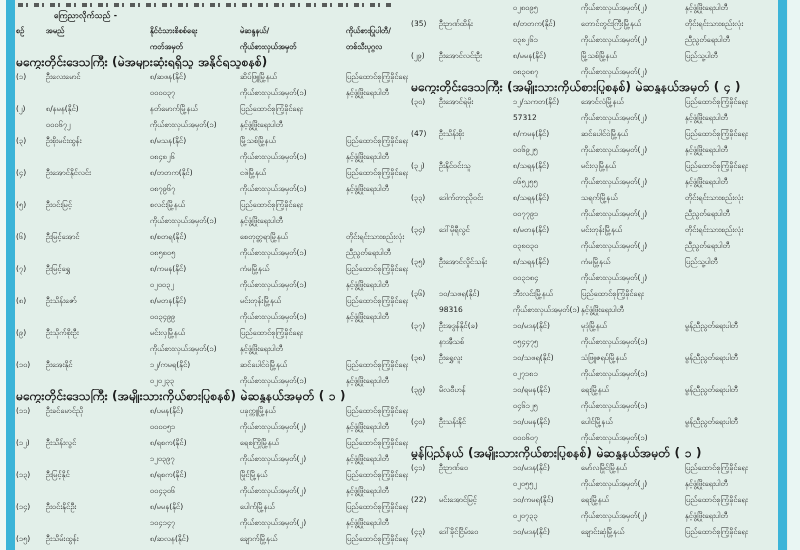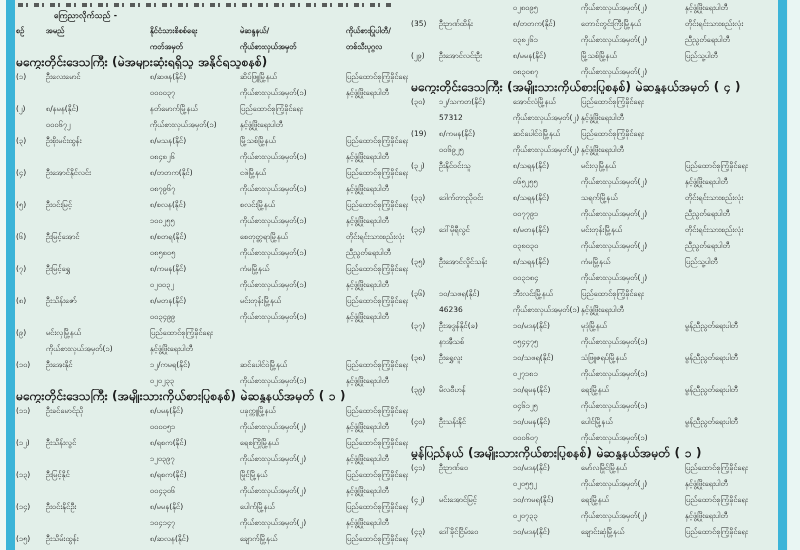--- a/index.html
+++ b/index.html
@@ -158,24 +158,20 @@
         <div class="entry">
           <div class="cell">
             <div>(၅)</div>
             <div></div>
           </div>
           <div class="cell">
             <div>ဦးဝင်းမြင့်</div>
             <div></div>
           </div>
           <div class="cell">
-            <div>၈/စလန(နိုင်)</div>
-            <div>၁၀၀၂၅၅</div>
-          </div>
-          <div class="cell">
             <div>စလင်းမြို့နယ်</div>
             <div>ကိုယ်စားလှယ်အမှတ်(၁)</div>
           </div>
           <div class="cell">
             <div>ပြည်ထောင်စုကြံ့ခိုင်ရေး</div>
             <div>နှင့်ဖွံ့ဖြိုးရေးပါတီ</div>
           </div>
         </div>
         <div class="entry">
           <div class="cell">
@@ -239,20 +235,24 @@
             <div>ကိုယ်စားလှယ်အမှတ်(၁)</div>
           </div>
           <div class="cell">
             <div>ပြည်ထောင်စုကြံ့ခိုင်ရေး</div>
             <div>နှင့်ဖွံ့ဖြိုးရေးပါတီ</div>
           </div>
         </div>
         <div class="entry">
           <div class="cell">
             <div>(၉)</div>
+            <div></div>
+          </div>
+          <div class="cell">
+            <div>ဦးသိုက်စိုးဦး</div>
             <div></div>
           </div>
           <div class="cell">
             <div>မင်းလှမြို့နယ်</div>
             <div>ကိုယ်စားလှယ်အမှတ်(၁)</div>
           </div>
           <div class="cell">
             <div>ပြည်ထောင်စုကြံ့ခိုင်ရေး</div>
             <div>နှင့်ဖွံ့ဖြိုးရေးပါတီ</div>
           </div>
@@ -456,35 +456,43 @@
             <div></div>
           </div>
         </div>
         <div class="section">မကွေးတိုင်းဒေသကြီး (အမျိုးသားကိုယ်စားပြုစနစ်) မဲဆန္ဒနယ်အမှတ် ( ၄ )</div>
         <div class="entry">
           <div class="cell">
             <div>(၃၀)</div>
             <div></div>
           </div>
           <div class="cell">
+            <div>ဦးအောင်ရဲမိုး</div>
+            <div></div>
+          </div>
+          <div class="cell">
             <div>၁၂/သကတ(နိုင်)</div>
             <div>57312</div>
           </div>
           <div class="cell">
             <div>အောင်လံမြို့နယ်</div>
             <div>ကိုယ်စားလှယ်အမှတ်(၂)</div>
           </div>
           <div class="cell">
             <div>ပြည်ထောင်စုကြံ့ခိုင်ရေး</div>
             <div>နှင့်ဖွံ့ဖြိုးရေးပါတီ</div>
           </div>
         </div>
         <div class="entry">
           <div class="cell">
-            <div>(19)</div>
+            <div>(47)</div>
+            <div></div>
+          </div>
+          <div class="cell">
+            <div>ဦးသိန်းစိုး</div>
             <div></div>
           </div>
           <div class="cell">
             <div>၈/ကမန(နိုင်)</div>
             <div>၀၀၆၉၂၅</div>
           </div>
           <div class="cell">
             <div>ဆင်ပေါင်ဝဲမြို့နယ်</div>
             <div>ကိုယ်စားလှယ်အမှတ်(၂)</div>
           </div>
@@ -581,21 +589,21 @@
             <div></div>
           </div>
         </div>
         <div class="entry">
           <div class="cell">
             <div>(၃၆)</div>
             <div></div>
           </div>
           <div class="cell">
             <div>၁၀/သဖရ(နိုင်)</div>
-            <div>46236</div>
+            <div>98316</div>
           </div>
           <div class="cell">
             <div>ဘီးလင်းမြို့နယ်</div>
             <div>ကိုယ်စားလှယ်အမှတ်(၁)</div>
           </div>
           <div class="cell">
             <div>ပြည်ထောင်စုကြံ့ခိုင်ရေး</div>
             <div>နှင့်ဖွံ့ဖြိုးရေးပါတီ</div>
           </div>
         </div>
@@ -705,21 +713,21 @@
             <div>မော်လမြိုင်မြို့နယ်</div>
             <div>ကိုယ်စားလှယ်အမှတ်(၂)</div>
           </div>
           <div class="cell">
             <div>ပြည်ထောင်စုကြံ့ခိုင်ရေး</div>
             <div>နှင့်ဖွံ့ဖြိုးရေးပါတီ</div>
           </div>
         </div>
         <div class="entry">
           <div class="cell">
-            <div>(၄၂)</div>
+            <div>(22)</div>
             <div></div>
           </div>
           <div class="cell">
             <div>မင်းအောင်မြင့်</div>
             <div></div>
           </div>
           <div class="cell">
             <div>၁၀/ကမရ(နိုင်)</div>
             <div>၀၂၀၇၃၃</div>
           </div>

